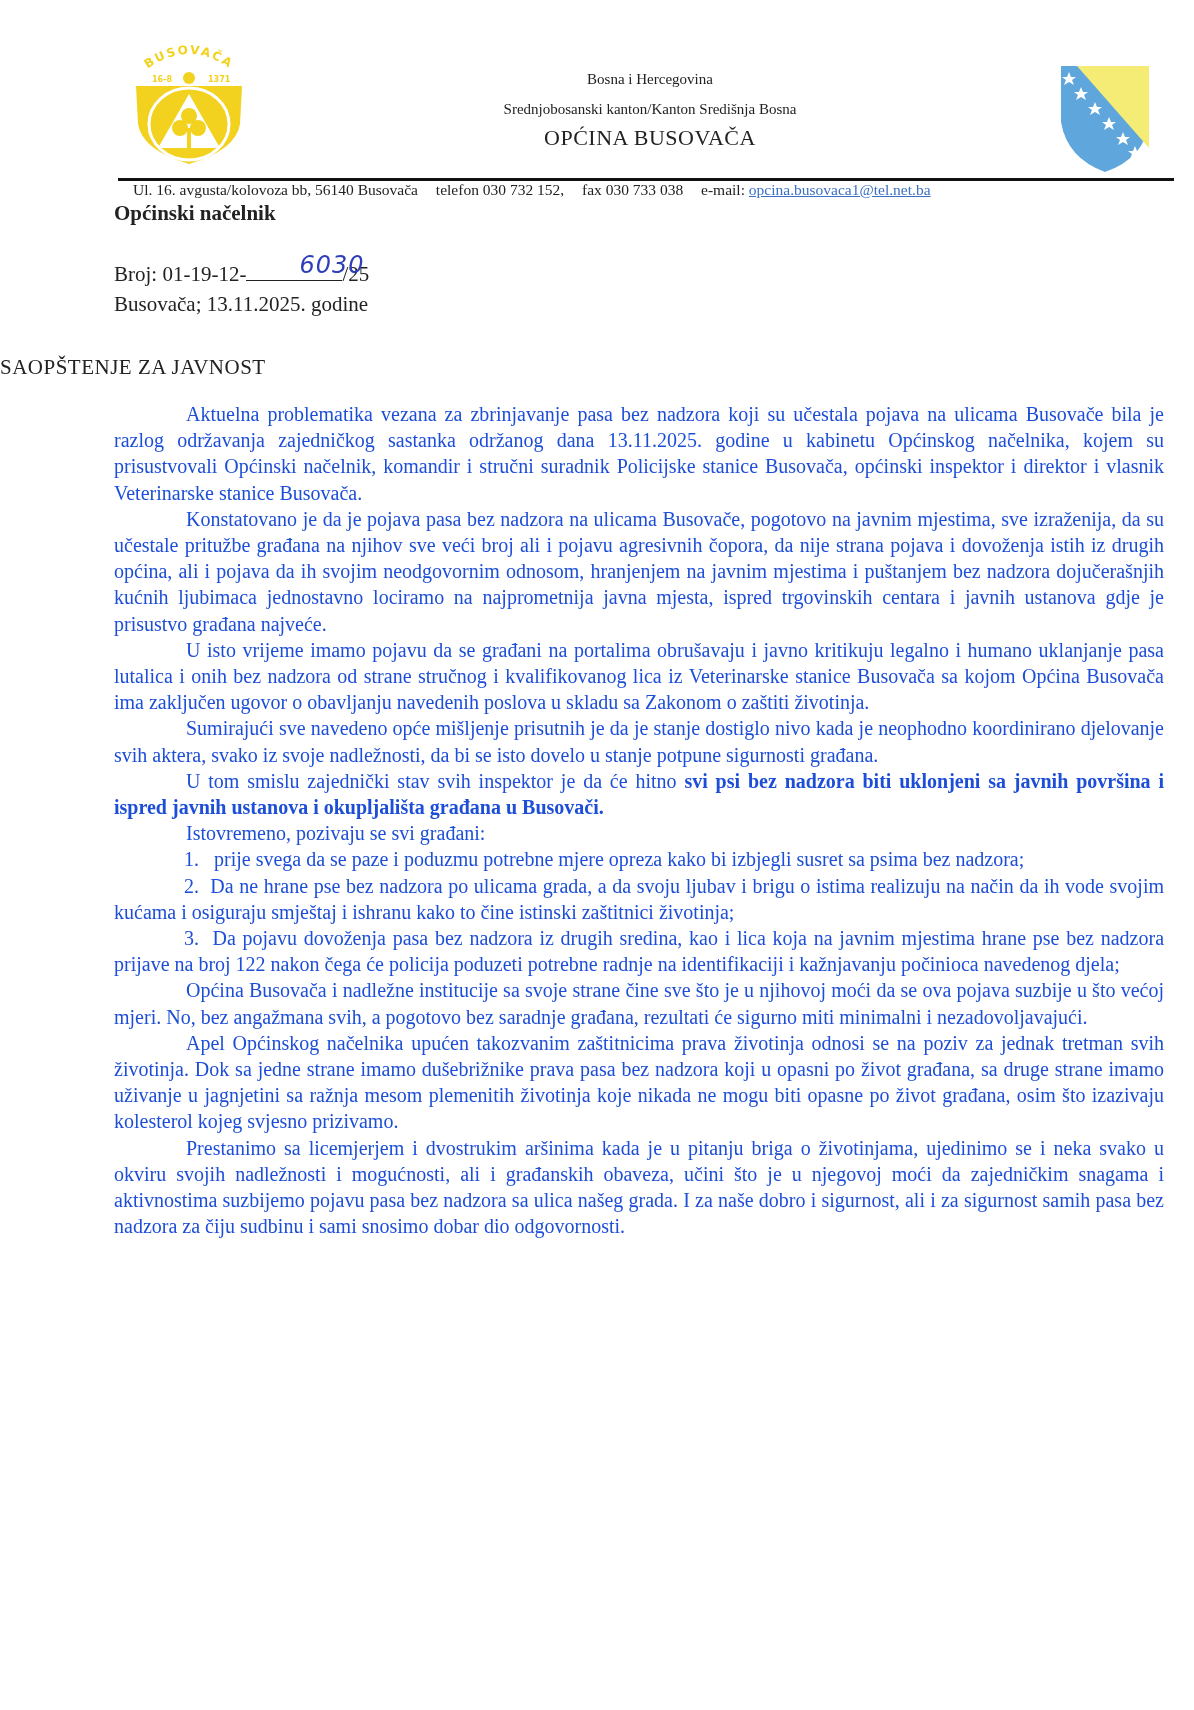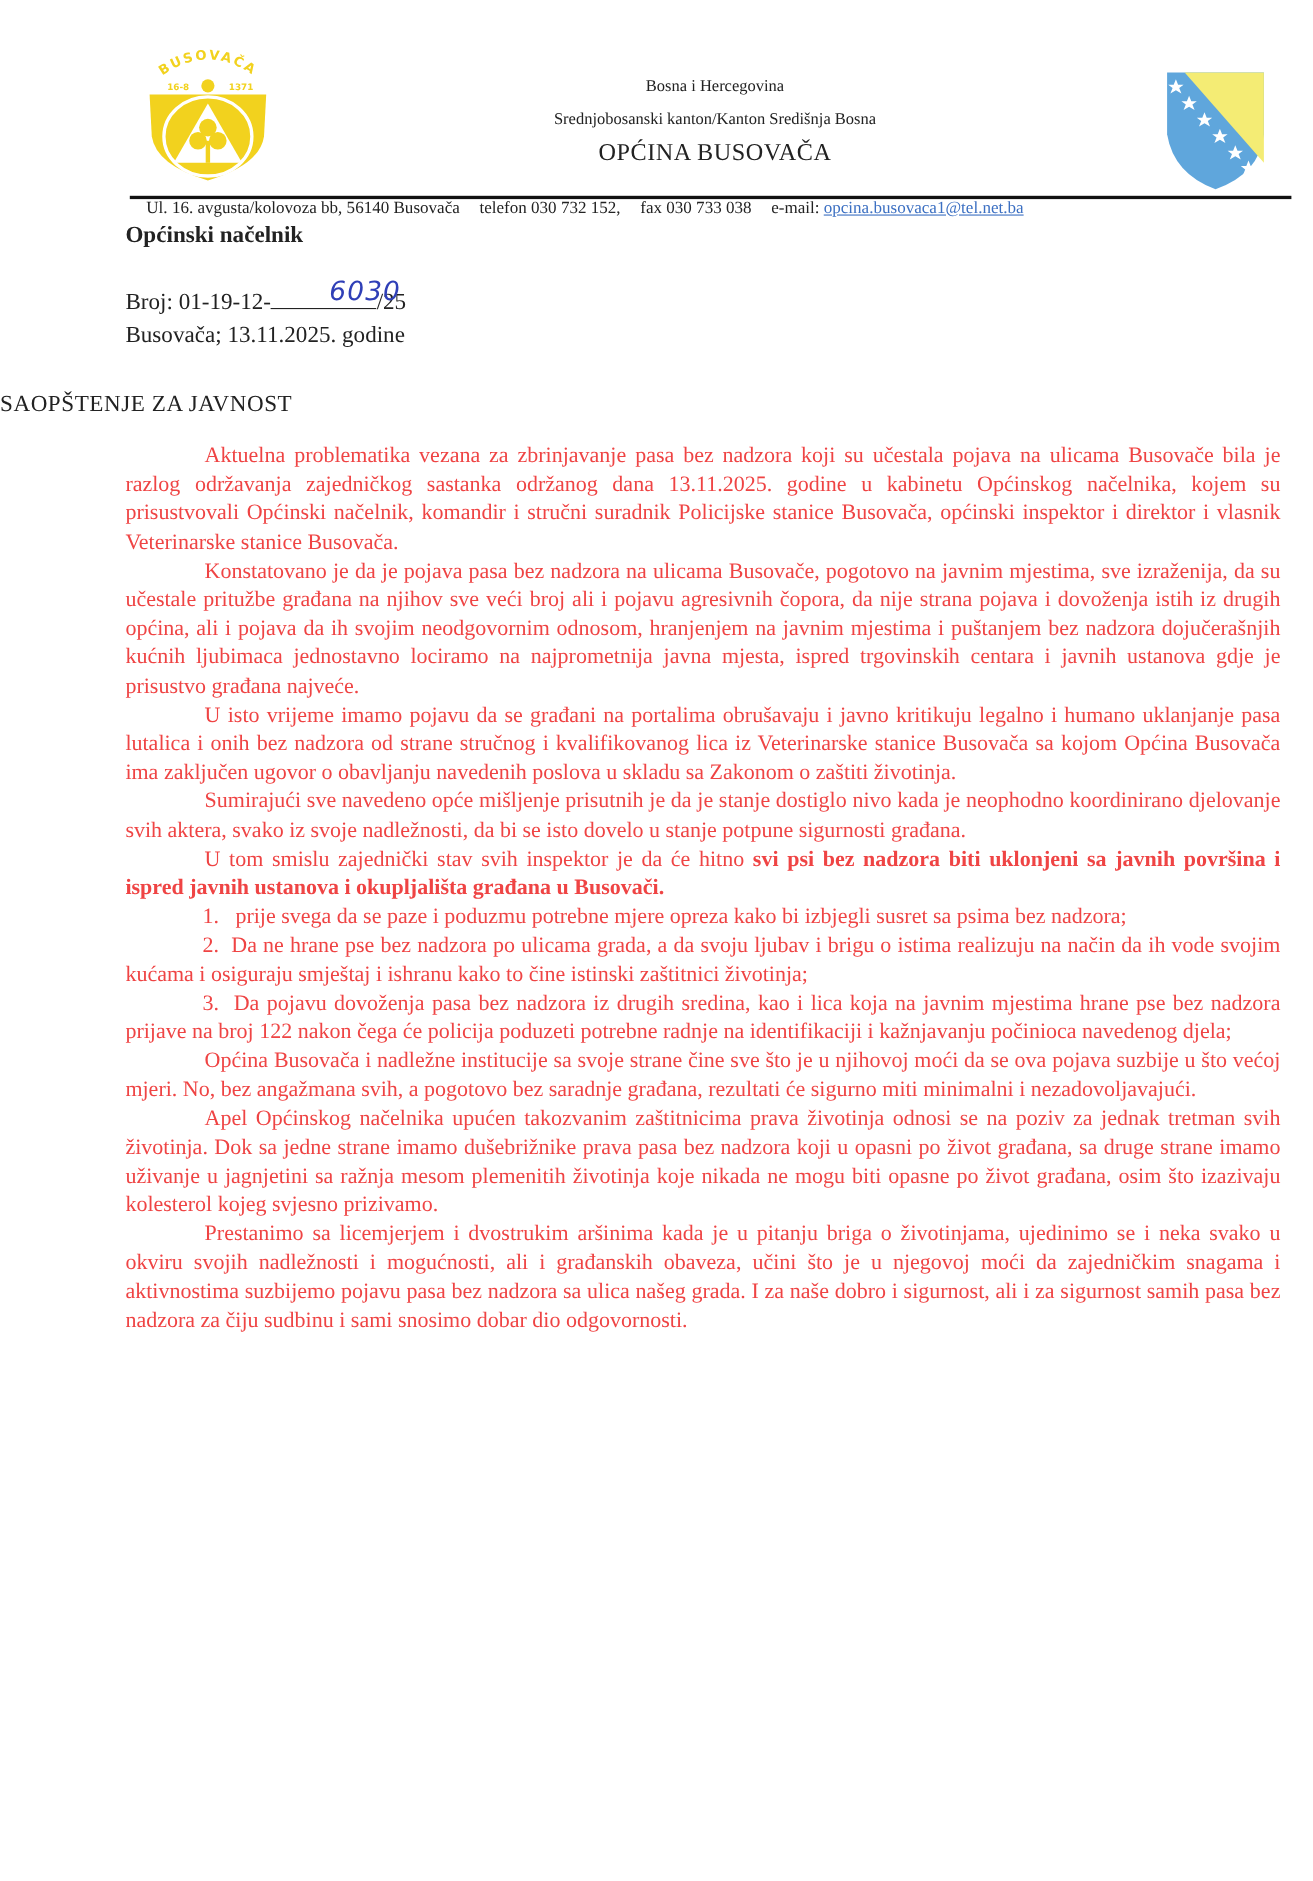--- a/index.html
+++ b/index.html
@@ -25,21 +25,21 @@
     .ref { position: absolute; left: 114px; top: 258px; font-size: 21px; line-height: 30px; color: #222; }
     .ref .hand { display: inline-block; width: 96px; border-bottom: 1px solid #222;
                  text-align: left; position: relative; height: 22px; vertical-align: baseline; }
     .ref .hand span { position: absolute; left: 8px; top: -8px; color: #2f3fb7;
                       font-family: "DejaVu Sans", sans-serif; font-style: italic; font-size: 24px; letter-spacing: 1px; margin-left: 45px; }
 
     .doc-title { position: absolute; left: 0; width: 1194px; top: 355px; 
                  font-size: 21px; letter-spacing: 0.5px; color: #222; }
 
     .body { position: absolute; left: 114px; top: 401px; width: 1050px;
-            font-size: 20px; line-height: 26.2px; text-align: justify; color: #ef4444;
+            font-size: 20px; line-height: 26.2px; text-align: justify; color: #1d4ed8;
             font-family: "Liberation Serif", serif; }
     .body p { margin: 0; text-indent: 72px; }
     .body p.list { text-indent: 70px; }
     .body b { font-weight: bold; }
   </style>
 </head>
 <body>
 
 <div class="logo-left">
   <svg width="122" height="130" viewBox="0 0 122 130">
@@ -105,19 +105,20 @@
 </div>
 
 <div class="doc-title">SAOPŠTENJE ZA JAVNOST</div>
 
 <div class="body">
   <p>Aktuelna problematika vezana za zbrinjavanje pasa bez nadzora koji su učestala pojava na ulicama Busovače bila je razlog održavanja zajedničkog sastanka održanog dana 13.11.2025. godine u kabinetu Općinskog načelnika, kojem su prisustvovali Općinski načelnik, komandir i stručni suradnik Policijske stanice Busovača, općinski inspektor i direktor i vlasnik Veterinarske stanice Busovača.</p>
   <p>Konstatovano je da je pojava pasa bez nadzora na ulicama Busovače, pogotovo na javnim mjestima, sve izraženija, da su učestale pritužbe građana na njihov sve veći broj ali i pojavu agresivnih čopora, da nije strana pojava i dovoženja istih iz drugih općina, ali i pojava da ih svojim neodgovornim odnosom, hranjenjem na javnim mjestima i puštanjem bez nadzora dojučerašnjih kućnih ljubimaca jednostavno lociramo na najprometnija javna mjesta, ispred trgovinskih centara i javnih ustanova gdje je prisustvo građana najveće.</p>
   <p>U isto vrijeme imamo pojavu da se građani na portalima obrušavaju i javno kritikuju legalno i humano uklanjanje pasa lutalica i onih bez nadzora od strane stručnog i kvalifikovanog lica iz Veterinarske stanice Busovača sa kojom Općina Busovača ima zaključen ugovor o obavljanju navedenih poslova u skladu sa Zakonom o zaštiti životinja.</p>
   <p>Sumirajući sve navedeno opće mišljenje prisutnih je da je stanje dostiglo nivo kada je neophodno koordinirano djelovanje svih aktera, svako iz svoje nadležnosti, da bi se isto dovelo u stanje potpune sigurnosti građana.</p>
   <p><span>U tom smislu zajednički stav svih inspektor je da će hitno </span><b>svi psi bez nadzora biti uklonjeni sa javnih površina i ispred javnih ustanova i okupljališta građana u Busovači.</b></p>
+  <p>Istovremeno, pozivaju se svi građani:</p>
   <p class="list"><span>1.</span>&nbsp;&nbsp;&nbsp;<span>prije svega da se paze i poduzmu potrebne mjere opreza kako bi izbjegli susret sa psima bez nadzora;</span></p>
   <p class="list"><span>2.</span>&nbsp;&nbsp;<span>Da ne hrane pse bez nadzora po ulicama grada, a da svoju ljubav i brigu o istima realizuju na način da ih vode svojim kućama i osiguraju smještaj i ishranu kako to čine istinski zaštitnici životinja;</span></p>
   <p class="list"><span>3.</span>&nbsp;&nbsp;<span>Da pojavu dovoženja pasa bez nadzora iz drugih sredina, kao i lica koja na javnim mjestima hrane pse bez nadzora prijave na broj 122 nakon čega će policija poduzeti potrebne radnje na identifikaciji i kažnjavanju počinioca navedenog djela;</span></p>
   <p>Općina Busovača i nadležne institucije sa svoje strane čine sve što je u njihovoj moći da se ova pojava suzbije u što većoj mjeri. No, bez angažmana svih, a pogotovo bez saradnje građana, rezultati će sigurno miti minimalni i nezadovoljavajući.</p>
   <p>Apel Općinskog načelnika upućen takozvanim zaštitnicima prava životinja odnosi se na poziv za jednak tretman svih životinja. Dok sa jedne strane imamo dušebrižnike prava pasa bez nadzora koji u opasni po život građana, sa druge strane imamo uživanje u jagnjetini sa ražnja mesom plemenitih životinja koje nikada ne mogu biti opasne po život građana, osim što izazivaju kolesterol kojeg svjesno prizivamo.</p>
   <p>Prestanimo sa licemjerjem i dvostrukim aršinima kada je u pitanju briga o životinjama, ujedinimo se i neka svako u okviru svojih nadležnosti i mogućnosti, ali i građanskih obaveza, učini što je u njegovoj moći da zajedničkim snagama  i aktivnostima suzbijemo pojavu pasa bez nadzora sa ulica našeg grada. I za naše dobro i sigurnost, ali i za sigurnost samih pasa bez nadzora za čiju sudbinu i sami snosimo dobar dio odgovornosti.</p>
 </div>
 
 </body></html>

